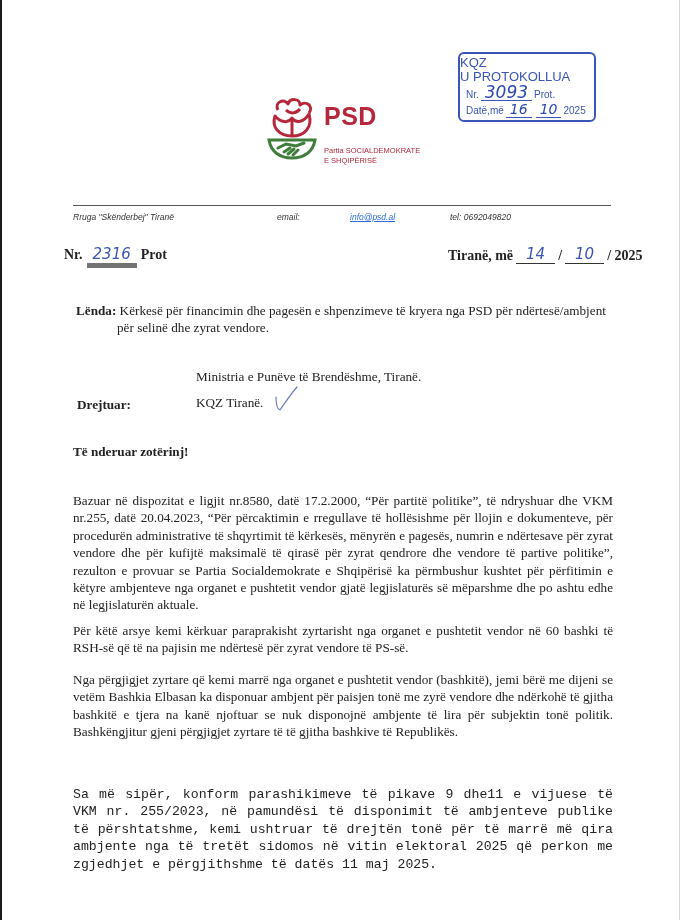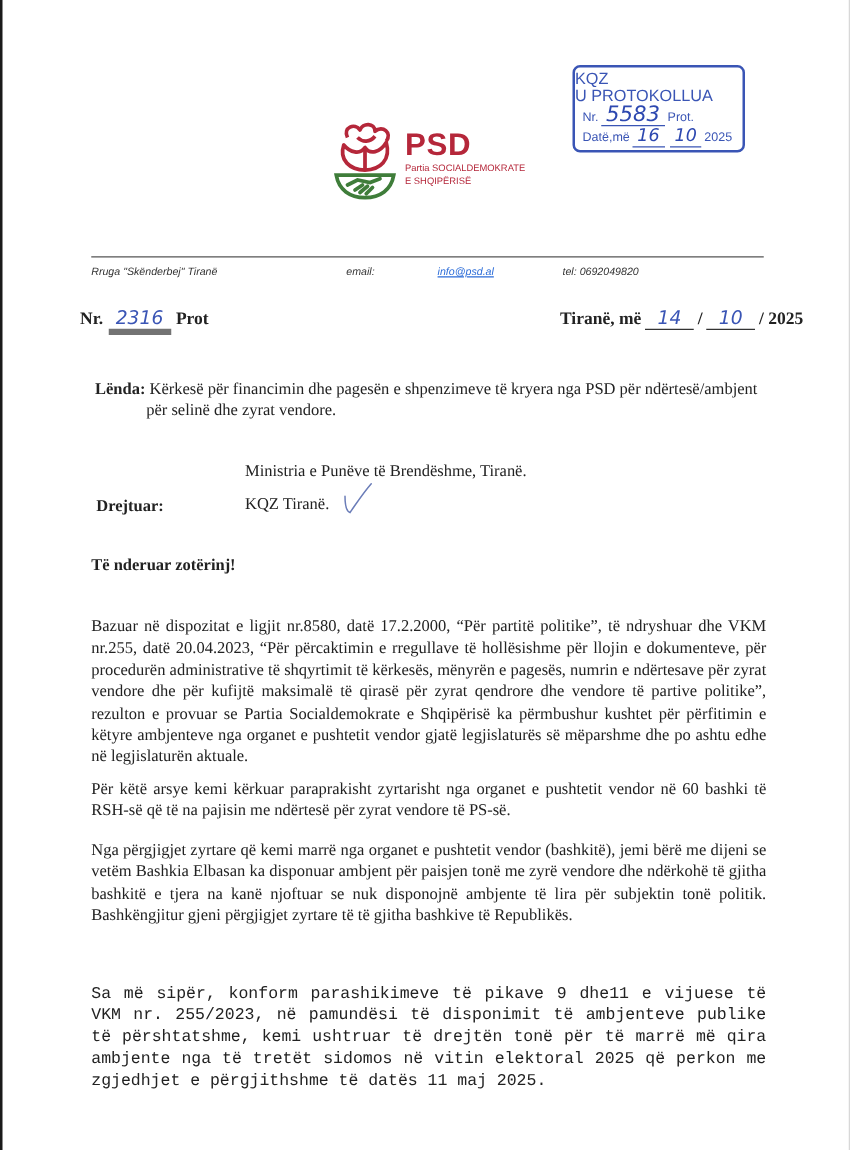--- a/index.html
+++ b/index.html
@@ -20,21 +20,21 @@
   .stamp .s2 { font-size: 13px; line-height: 14px; }
   .stamp .row { font-size: 10px; display: flex; align-items: baseline; justify-content: flex-start; padding-left: 6px; }
   .stamp .hand { font-family: "DejaVu Sans", sans-serif; font-style: italic; color: #2d48b0; font-size: 17px; border-bottom: 1px solid #3a55b5; margin: 0 2px; padding: 0 4px; line-height: 16px; }
   .stamp .row2 .hand { font-size: 14px; }
 
   
   .logo { position: absolute; left: 266px; top: 96px; display: flex; align-items: flex-start; }
   .logo svg { width: 52px; height: 64px; }
   .logo-text { margin-left: 6px; margin-top: 8px; font-family: "Liberation Sans", sans-serif; }
   .logo-name { font-size: 25px; font-weight: bold; color: #b5273a; line-height: 24px; letter-spacing: 0.5px; }
-  .logo-sub { font-size: 7.5px; color: #b5273a; line-height: 10px; margin-top: 2px; }
+  .logo-sub { font-size: 7.5px; color: #b5273a; line-height: 10px; margin-top: 18px; }
 
   .header-line { position: absolute; left: 73px; top: 205px; width: 538px; height: 1px; background: #555; }
   .contact { position: absolute; top: 212px; font-family: "Liberation Sans", sans-serif; font-style: italic; font-size: 8.5px; color: #333; }
   .contact.addr { left: 73px; }
   .contact.email { left: 277px; }
   .contact.email a { color: #2a6bd8; text-decoration: underline; margin-left: 48px; }
   .contact.tel { left: 450px; }
 
   .nr { position: absolute; left: 64px; top: 245px; font-size: 14px; font-weight: bold; display: flex; align-items: baseline; }
   .nr .fill { font-family: "DejaVu Sans", sans-serif; font-style: italic; font-weight: normal; color: #3a55b5; font-size: 15px; border-bottom: 5px solid #737373; padding: 0 6px; margin: 0 4px; }
@@ -62,21 +62,21 @@
 <body>
 
 <div class="page-border-left"></div>
 <div class="page-border-right"></div>
 
 <div class="stamp">
   <div class="s1">KQZ</div>
   <div class="s2">U PROTOKOLLUA</div>
   <div class="row">
     <span>Nr.</span>
-    <span class="hand">5583</span>
+    <span class="hand">3093</span>
     <span>Prot.</span>
   </div>
   <div class="row row2">
     <span>Datë,më</span>
     <span class="hand">16</span>
     <span class="hand">10</span>
     <span>2025</span>
   </div>
 </div>
 

